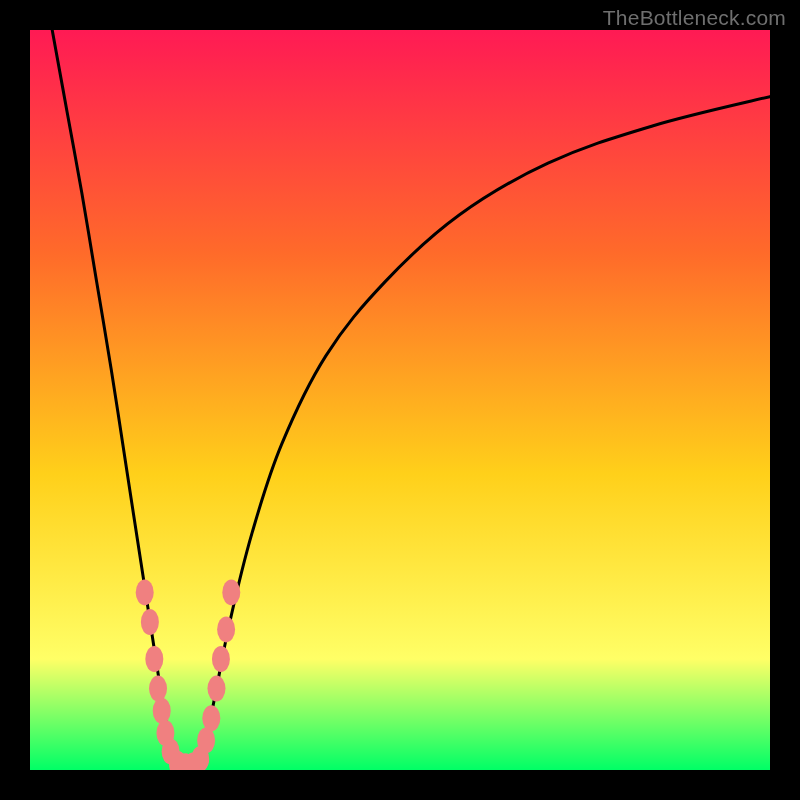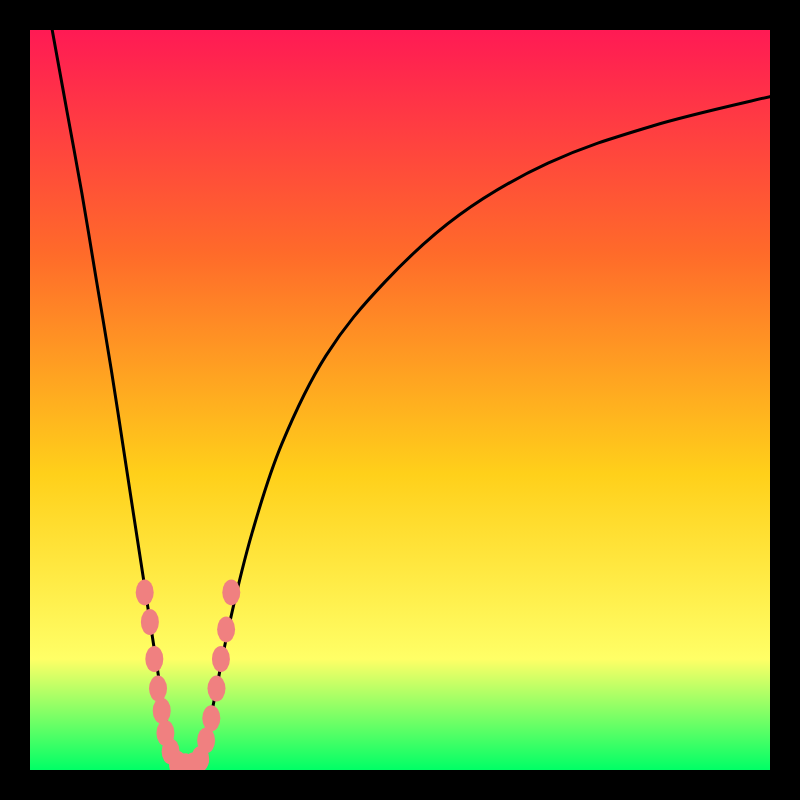--- a/index.html
+++ b/index.html
@@ -83,13 +83,14 @@
           <ellipse cx="181.29999999999998" cy="688.2" rx="9" ry="13" fill="#f08080"></ellipse>
           <ellipse cx="186.48" cy="658.6" rx="9" ry="13" fill="#f08080"></ellipse>
           <ellipse cx="190.92000000000002" cy="629" rx="9" ry="13" fill="#f08080"></ellipse>
           <ellipse cx="196.10000000000002" cy="599.4" rx="9" ry="13" fill="#f08080"></ellipse>
           <ellipse cx="201.28" cy="562.4" rx="9" ry="13" fill="#f08080"></ellipse>
         </g>
     </svg>
 
   </div>
 
+  <div class="watermark">TheBottleneck.com</div>
 </div>
 
 </body></html>

